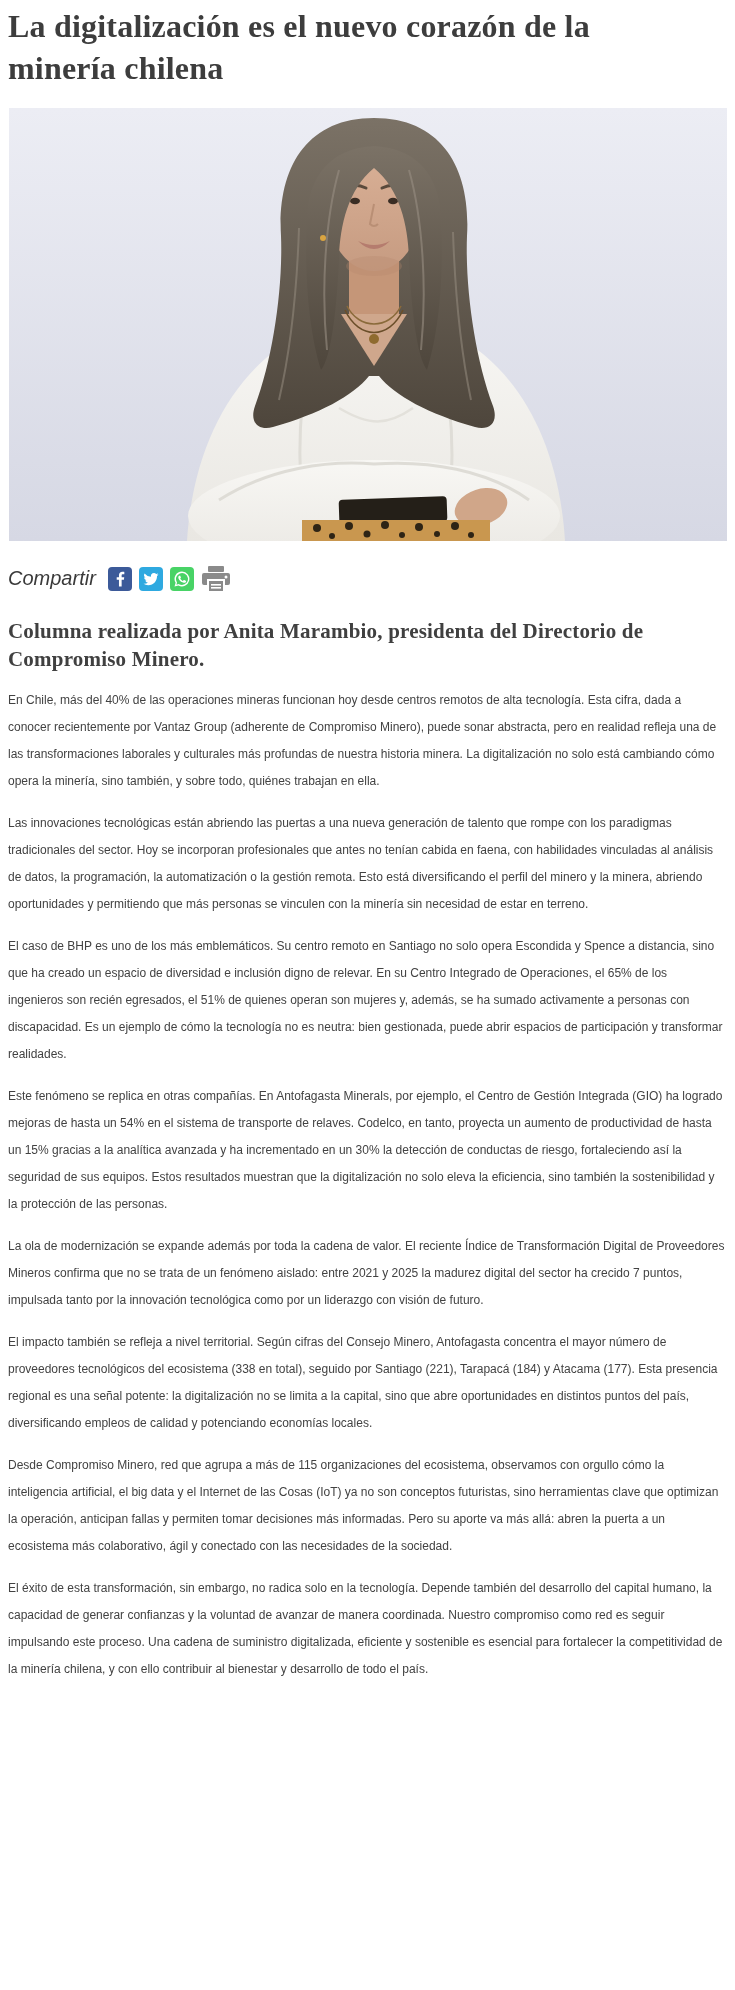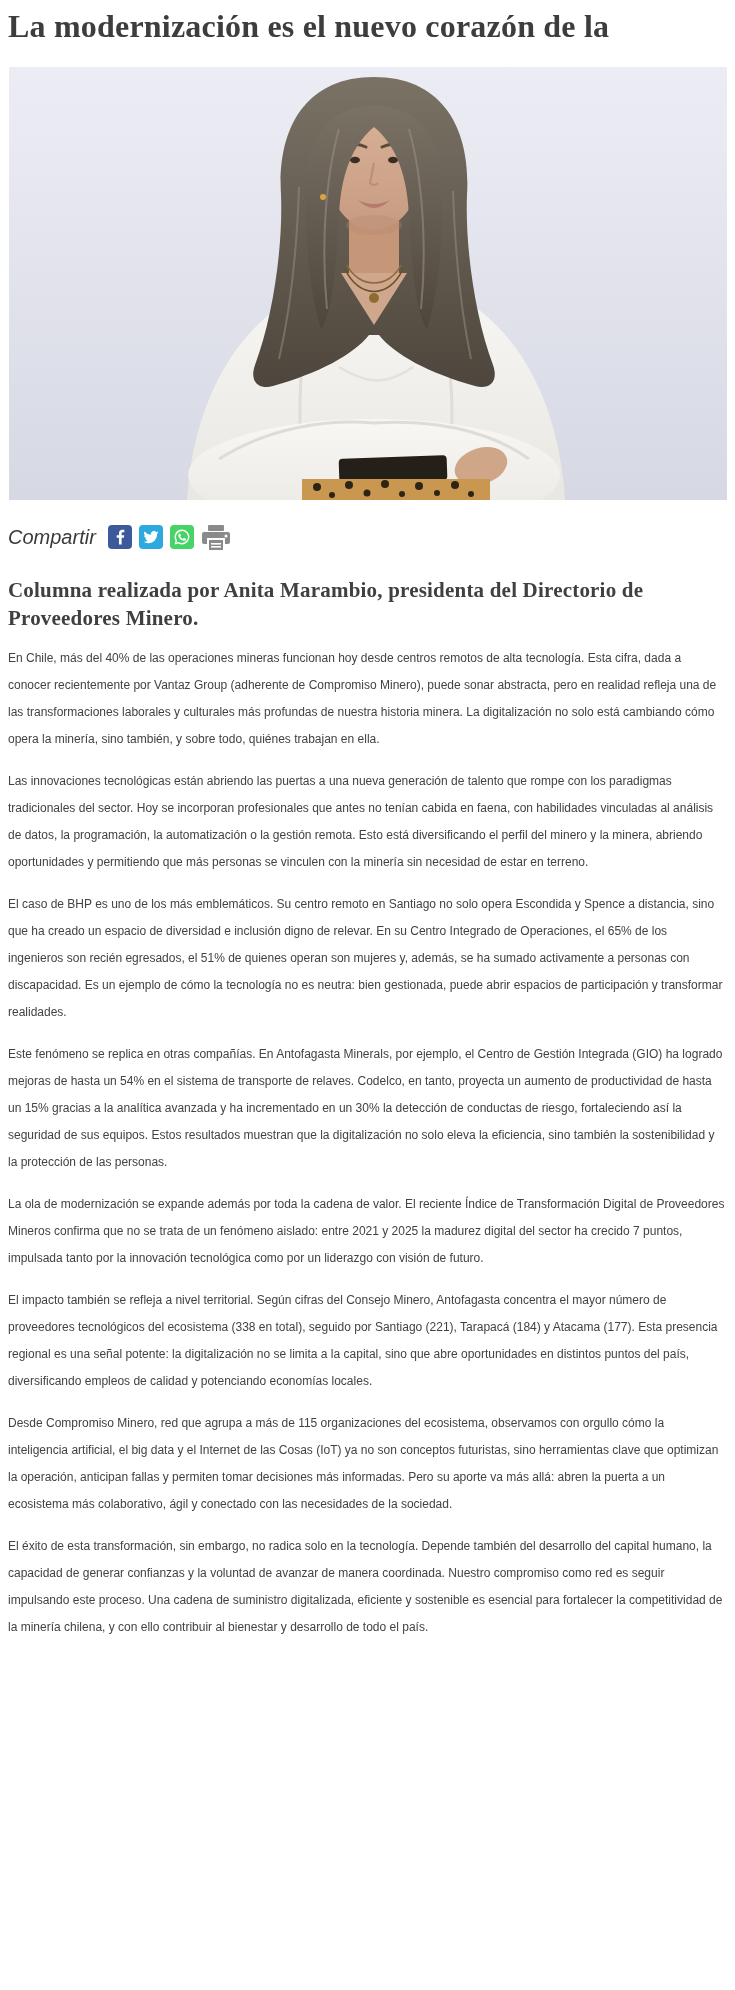--- a/index.html
+++ b/index.html
@@ -58,21 +58,22 @@
     margin:0 0 15px 0;
     max-width:717px;
   }
 </style>
 </head>
 <body>
 
 <div class="container">
 
   <h1 class="article-title">
-    <span>La modernización es el nuevo corazón de la</span>
+    <span>La digitalización es el nuevo corazón de la</span>
+    <span>minería chilena</span>
   </h1>
 
   <figure class="lead-photo">
     <svg viewBox="0 0 718 433" xmlns="http://www.w3.org/2000/svg">
       <defs>
         <linearGradient id="bgGrad" x1="0" y1="0" x2="0" y2="1">
           <stop offset="0" stop-color="#ecedf4"></stop>
           <stop offset="1" stop-color="#d6d8e4"></stop>
         </linearGradient>
         <linearGradient id="hairGrad" x1="0" y1="0" x2="0" y2="1">
@@ -179,21 +180,21 @@
           <rect x="8" y="16" width="14" height="10"></rect>
           <rect x="10" y="19" width="10" height="1.6" fill="#ffffff"></rect>
           <rect x="10" y="22" width="10" height="1.6" fill="#ffffff"></rect>
         </svg>
       </span>
     </span>
   </div>
 
   <h2 class="byline">
     <span>Columna realizada por Anita Marambio, presidenta del Directorio de</span>
-    <span>Proveedores Minero.</span>
+    <span>Compromiso Minero.</span>
   </h2>
 
   <div class="article-body">
       <p class="para">En Chile, más del 40% de las operaciones mineras funcionan hoy desde centros remotos de alta tecnología. Esta cifra, dada a conocer recientemente por Vantaz Group (adherente de Compromiso Minero), puede sonar abstracta, pero en realidad refleja una de las transformaciones laborales y culturales más profundas de nuestra historia minera. La digitalización no solo está cambiando cómo opera la minería, sino también, y sobre todo, quiénes trabajan en ella.</p>
       <p class="para">Las innovaciones tecnológicas están abriendo las puertas a una nueva generación de talento que rompe con los paradigmas tradicionales del sector. Hoy se incorporan profesionales que antes no tenían cabida en faena, con habilidades vinculadas al análisis de datos, la programación, la automatización o la gestión remota. Esto está diversificando el perfil del minero y la minera, abriendo oportunidades y permitiendo que más personas se vinculen con la minería sin necesidad de estar en terreno.</p>
       <p class="para">El caso de BHP es uno de los más emblemáticos. Su centro remoto en Santiago no solo opera Escondida y Spence a distancia, sino que ha creado un espacio de diversidad e inclusión digno de relevar. En su Centro Integrado de Operaciones, el 65% de los ingenieros son recién egresados, el 51% de quienes operan son mujeres y, además, se ha sumado activamente a personas con discapacidad. Es un ejemplo de cómo la tecnología no es neutra: bien gestionada, puede abrir espacios de participación y transformar realidades.</p>
       <p class="para">Este fenómeno se replica en otras compañías. En Antofagasta Minerals, por ejemplo, el Centro de Gestión Integrada (GIO) ha logrado mejoras de hasta un 54% en el sistema de transporte de relaves. Codelco, en tanto, proyecta un aumento de productividad de hasta un 15% gracias a la analítica avanzada y ha incrementado en un 30% la detección de conductas de riesgo, fortaleciendo así la seguridad de sus equipos. Estos resultados muestran que la digitalización no solo eleva la eficiencia, sino también la sostenibilidad y la protección de las personas.</p>
       <p class="para">La ola de modernización se expande además por toda la cadena de valor. El reciente Índice de Transformación Digital de Proveedores Mineros confirma que no se trata de un fenómeno aislado: entre 2021 y 2025 la madurez digital del sector ha crecido 7 puntos, impulsada tanto por la innovación tecnológica como por un liderazgo con visión de futuro.</p>
       <p class="para">El impacto también se refleja a nivel territorial. Según cifras del Consejo Minero, Antofagasta concentra el mayor número de proveedores tecnológicos del ecosistema (338 en total), seguido por Santiago (221), Tarapacá (184) y Atacama (177). Esta presencia regional es una señal potente: la digitalización no se limita a la capital, sino que abre oportunidades en distintos puntos del país, diversificando empleos de calidad y potenciando economías locales.</p>
       <p class="para">Desde Compromiso Minero, red que agrupa a más de 115 organizaciones del ecosistema, observamos con orgullo cómo la inteligencia artificial, el big data y el Internet de las Cosas (IoT) ya no son conceptos futuristas, sino herramientas clave que optimizan la operación, anticipan fallas y permiten tomar decisiones más informadas. Pero su aporte va más allá: abren la puerta a un ecosistema más colaborativo, ágil y conectado con las necesidades de la sociedad.</p>

